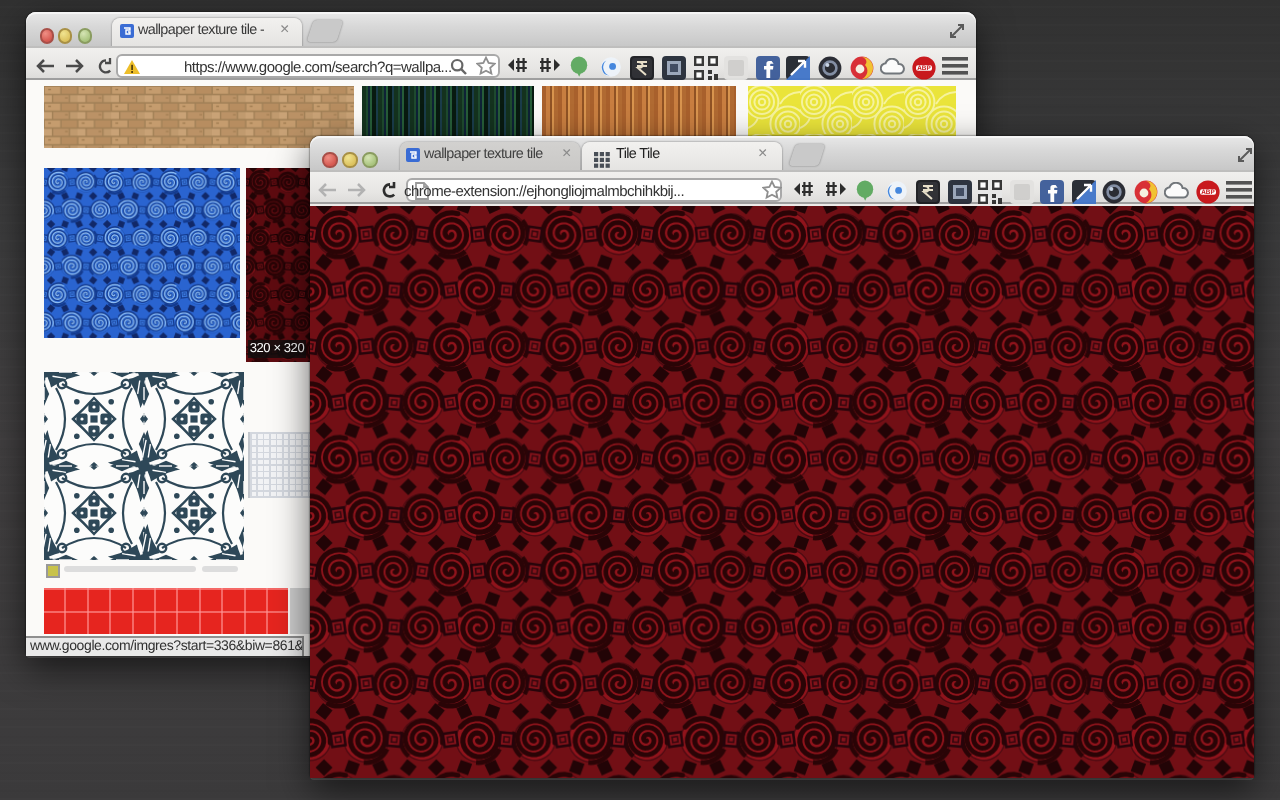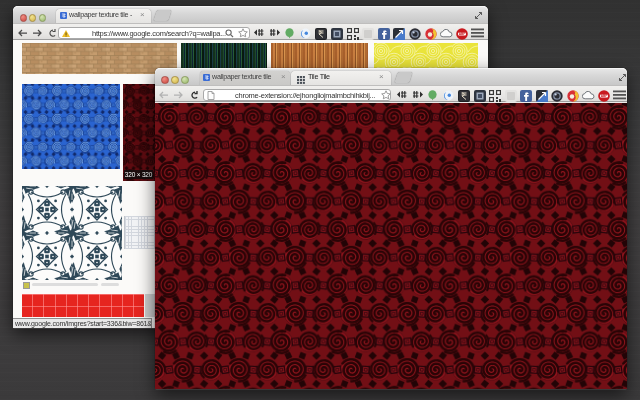--- a/index.html
+++ b/index.html
@@ -223,21 +223,21 @@
     <svg class="itm" style="left:3px;top:4px" width="42" height="10">
       <path d="M10 5H2M5 2L2 5l3 3" stroke="#b2b2b2" stroke-width="1.25" fill="none"></path>
       <path d="M16 5h8M21 2l3 3-3 3" stroke="#b2b2b2" stroke-width="1.25" fill="none"></path>
       <path d="M37 2.2a3 3 0 1 0 2.1 5.1M39 1v2.5h-2.5" stroke="#2e2e2e" stroke-width="1.3" fill="none"></path>
     </svg>
     <div class="urlbar" style="left:48px;top:3px;width:188px;height:12px;"></div>
     <svg class="itm" style="left:52px;top:4.5px" width="8" height="9">
         <path d="M1 .5h4l2 2v6H1z" fill="#fdfdfd" stroke="#9a9a9a" stroke-width=".9"></path>
         <path d="M5 .5v2h2" fill="none" stroke="#9a9a9a" stroke-width=".9"></path>
       </svg>
-    <div class="urltext" style="left:80px;top:5px;width:150px;">chrome-extension://ejhongliojmalmbchihkbij...</div>
+    <div class="urltext" style="left:47px;top:5px;width:150px;">chrome-extension://ejhongliojmalmbchihkbij...</div>
     <svg class="itm" style="left:226px;top:4px" width="10" height="10">
         <path d="M5 .8l1.3 2.7 3 .4-2.2 2 .6 2.9L5 7.4 2.3 8.8l.6-2.9-2.2-2 3-.4z" fill="none" stroke="#8f8f8f" stroke-width=".9"></path>
       </svg>
     <div class="exticons" id="ext2" style="left:0;top:0;">
         <svg class="itm" style="left:241px;top:4px" width="12" height="9">
           <path d="M1 4.5L4 1.5v6z" fill="#222"></path>
           <path d="M6.2 1v7M8.8 1v7M5 3h5.4M5 6h5.4" stroke="#222" stroke-width="1.1"></path>
         </svg>
         <svg class="itm" style="left:256.5px;top:4px" width="12" height="9">
           <path d="M11 4.5L8 1.5v6z" fill="#222"></path>

